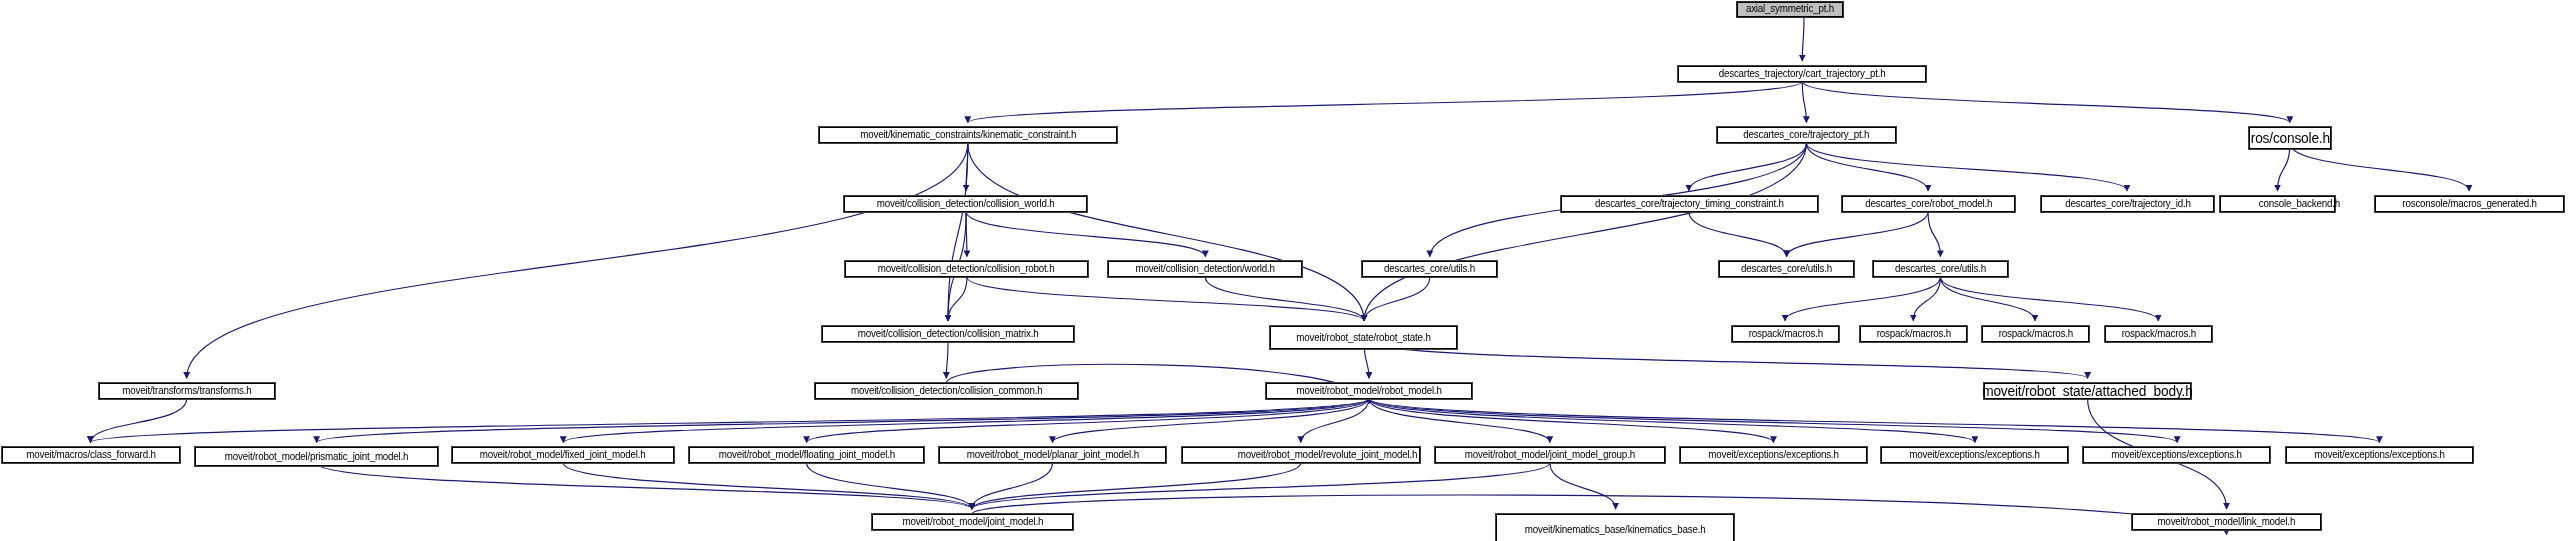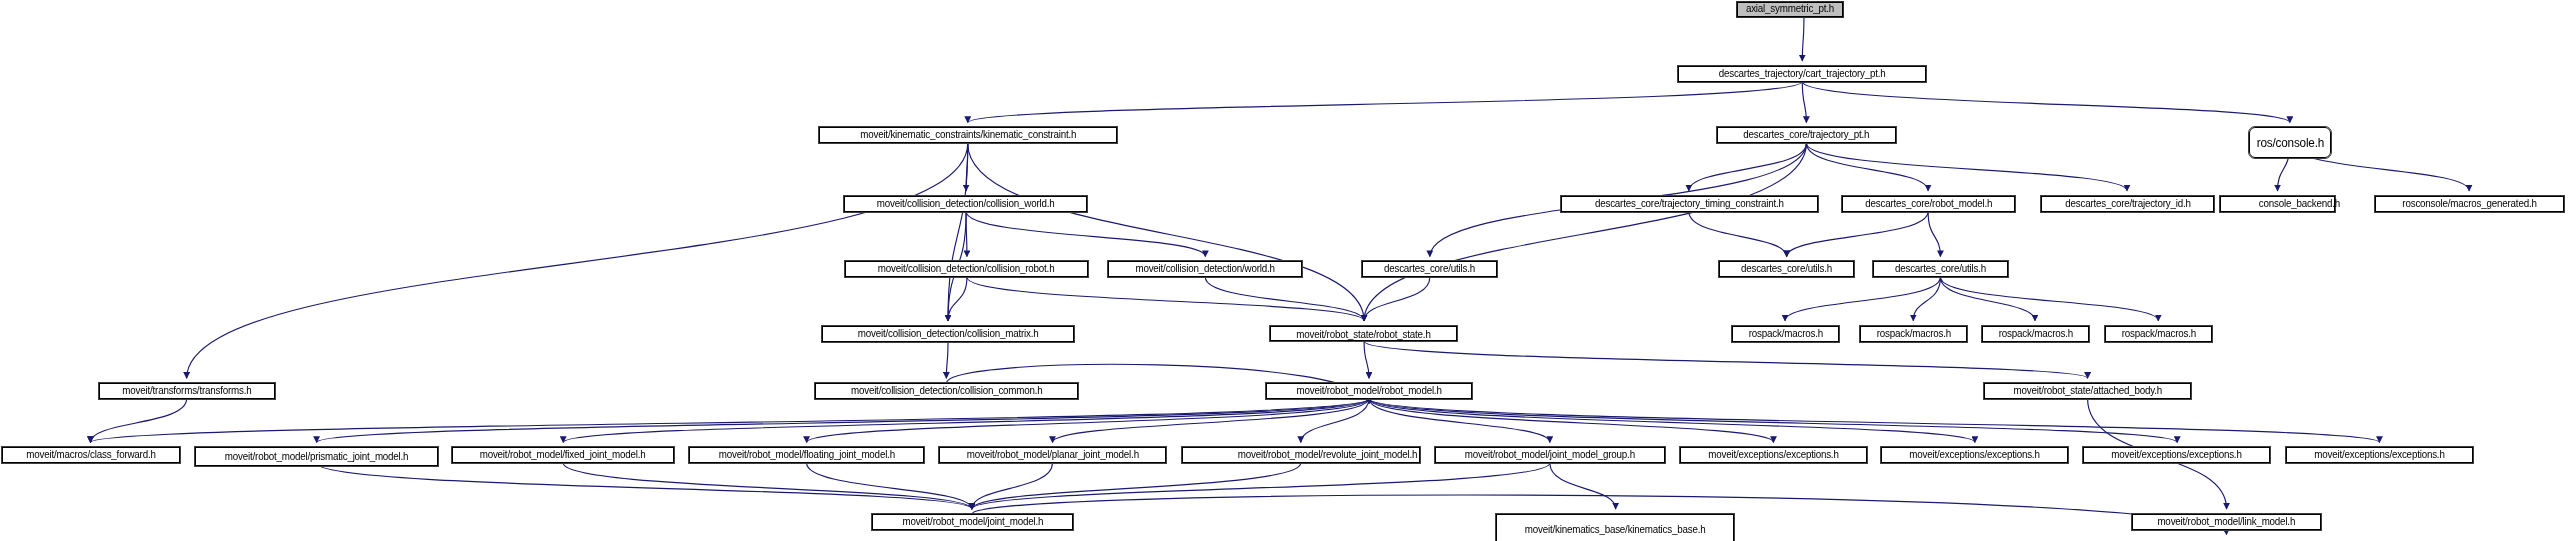--- a/index.html
+++ b/index.html
@@ -122,21 +122,21 @@
       </div>
       <div class="node" style="left: 1678px; top: 66px; width: 248px; height: 15.6px; font-size: 10px;">
         <span class="lbl">descartes_trajectory/cart_trajectory_pt.h</span>
       </div>
       <div class="node" style="left: 819px; top: 127px; width: 298px; height: 15.6px; font-size: 10px;">
         <span class="lbl">moveit/kinematic_constraints/kinematic_constraint.h</span>
       </div>
       <div class="node" style="left: 1717px; top: 127px; width: 179px; height: 15.6px; font-size: 10px;">
         <span class="lbl">descartes_core/trajectory_pt.h</span>
       </div>
-      <div class="node" style="left: 2249px; top: 127px; width: 82px; height: 31px; font-size: 12px; border-radius: 6px;">
+      <div class="node" style="left: 2249px; top: 127px; width: 82px; height: 22px; font-size: 14px;">
         <span class="lbl">ros/console.h</span>
       </div>
       <div class="node" style="left: 844px; top: 196px; width: 243px; height: 15.6px; font-size: 10px;">
         <span class="lbl">moveit/collision_detection/collision_world.h</span>
       </div>
       <div class="node" style="left: 1561px; top: 196px; width: 257px; height: 15.6px; font-size: 10px;">
         <span class="lbl">descartes_core/trajectory_timing_constraint.h</span>
       </div>
       <div class="node" style="left: 1842px; top: 196px; width: 173px; height: 15.6px; font-size: 10px;">
         <span class="lbl">descartes_core/robot_model.h</span>
@@ -161,21 +161,21 @@
       </div>
       <div class="node" style="left: 1719px; top: 261px; width: 135px; height: 15.6px; font-size: 10px;">
         <span class="lbl">descartes_core/utils.h</span>
       </div>
       <div class="node" style="left: 1873px; top: 261px; width: 135px; height: 15.6px; font-size: 10px;">
         <span class="lbl">descartes_core/utils.h</span>
       </div>
       <div class="node" style="left: 822px; top: 326px; width: 252px; height: 15.6px; font-size: 10px;">
         <span class="lbl">moveit/collision_detection/collision_matrix.h</span>
       </div>
-      <div class="node" style="left: 1270px; top: 326px; width: 187px; height: 15px; font-size: 10px; align-items: flex-end;">
+      <div class="node" style="left: 1270px; top: 326px; width: 187px; height: 23px; font-size: 10px;">
         <span class="lbl">moveit/robot_state/robot_state.h</span>
       </div>
       <div class="node" style="left: 1732px; top: 326px; width: 107px; height: 15.6px; font-size: 10px;">
         <span class="lbl">rospack/macros.h</span>
       </div>
       <div class="node" style="left: 1860px; top: 326px; width: 107px; height: 15.6px; font-size: 10px;">
         <span class="lbl">rospack/macros.h</span>
       </div>
       <div class="node" style="left: 1982px; top: 326px; width: 107px; height: 15.6px; font-size: 10px;">
         <span class="lbl">rospack/macros.h</span>
@@ -185,21 +185,21 @@
       </div>
       <div class="node" style="left: 99px; top: 383px; width: 176px; height: 15.6px; font-size: 10px;">
         <span class="lbl">moveit/transforms/transforms.h</span>
       </div>
       <div class="node" style="left: 815px; top: 383px; width: 263px; height: 15.6px; font-size: 10px;">
         <span class="lbl">moveit/collision_detection/collision_common.h</span>
       </div>
       <div class="node" style="left: 1266px; top: 383px; width: 206px; height: 15.6px; font-size: 10px;">
         <span class="lbl">moveit/robot_model/robot_model.h</span>
       </div>
-      <div class="node" style="left: 1984px; top: 383px; width: 207px; height: 15.6px; font-size: 10px;">
+      <div class="node" style="left: 1984px; top: 383px; width: 207px; height: 15.6px; font-size: 14px;">
         <span class="lbl">moveit/robot_state/attached_body.h</span>
       </div>
       <div class="node" style="left: 1.6px; top: 447px; width: 178px; height: 15.6px; font-size: 10px;">
         <span class="lbl">moveit/macros/class_forward.h</span>
       </div>
       <div class="node" style="left: 195px; top: 447px; width: 243px; height: 19px; font-size: 10px;">
         <span class="lbl">moveit/robot_model/prismatic_joint_model.h</span>
       </div>
       <div class="node" style="left: 452px; top: 447px; width: 222px; height: 15.6px; font-size: 10px;">
         <span class="lbl">moveit/robot_model/fixed_joint_model.h</span>

